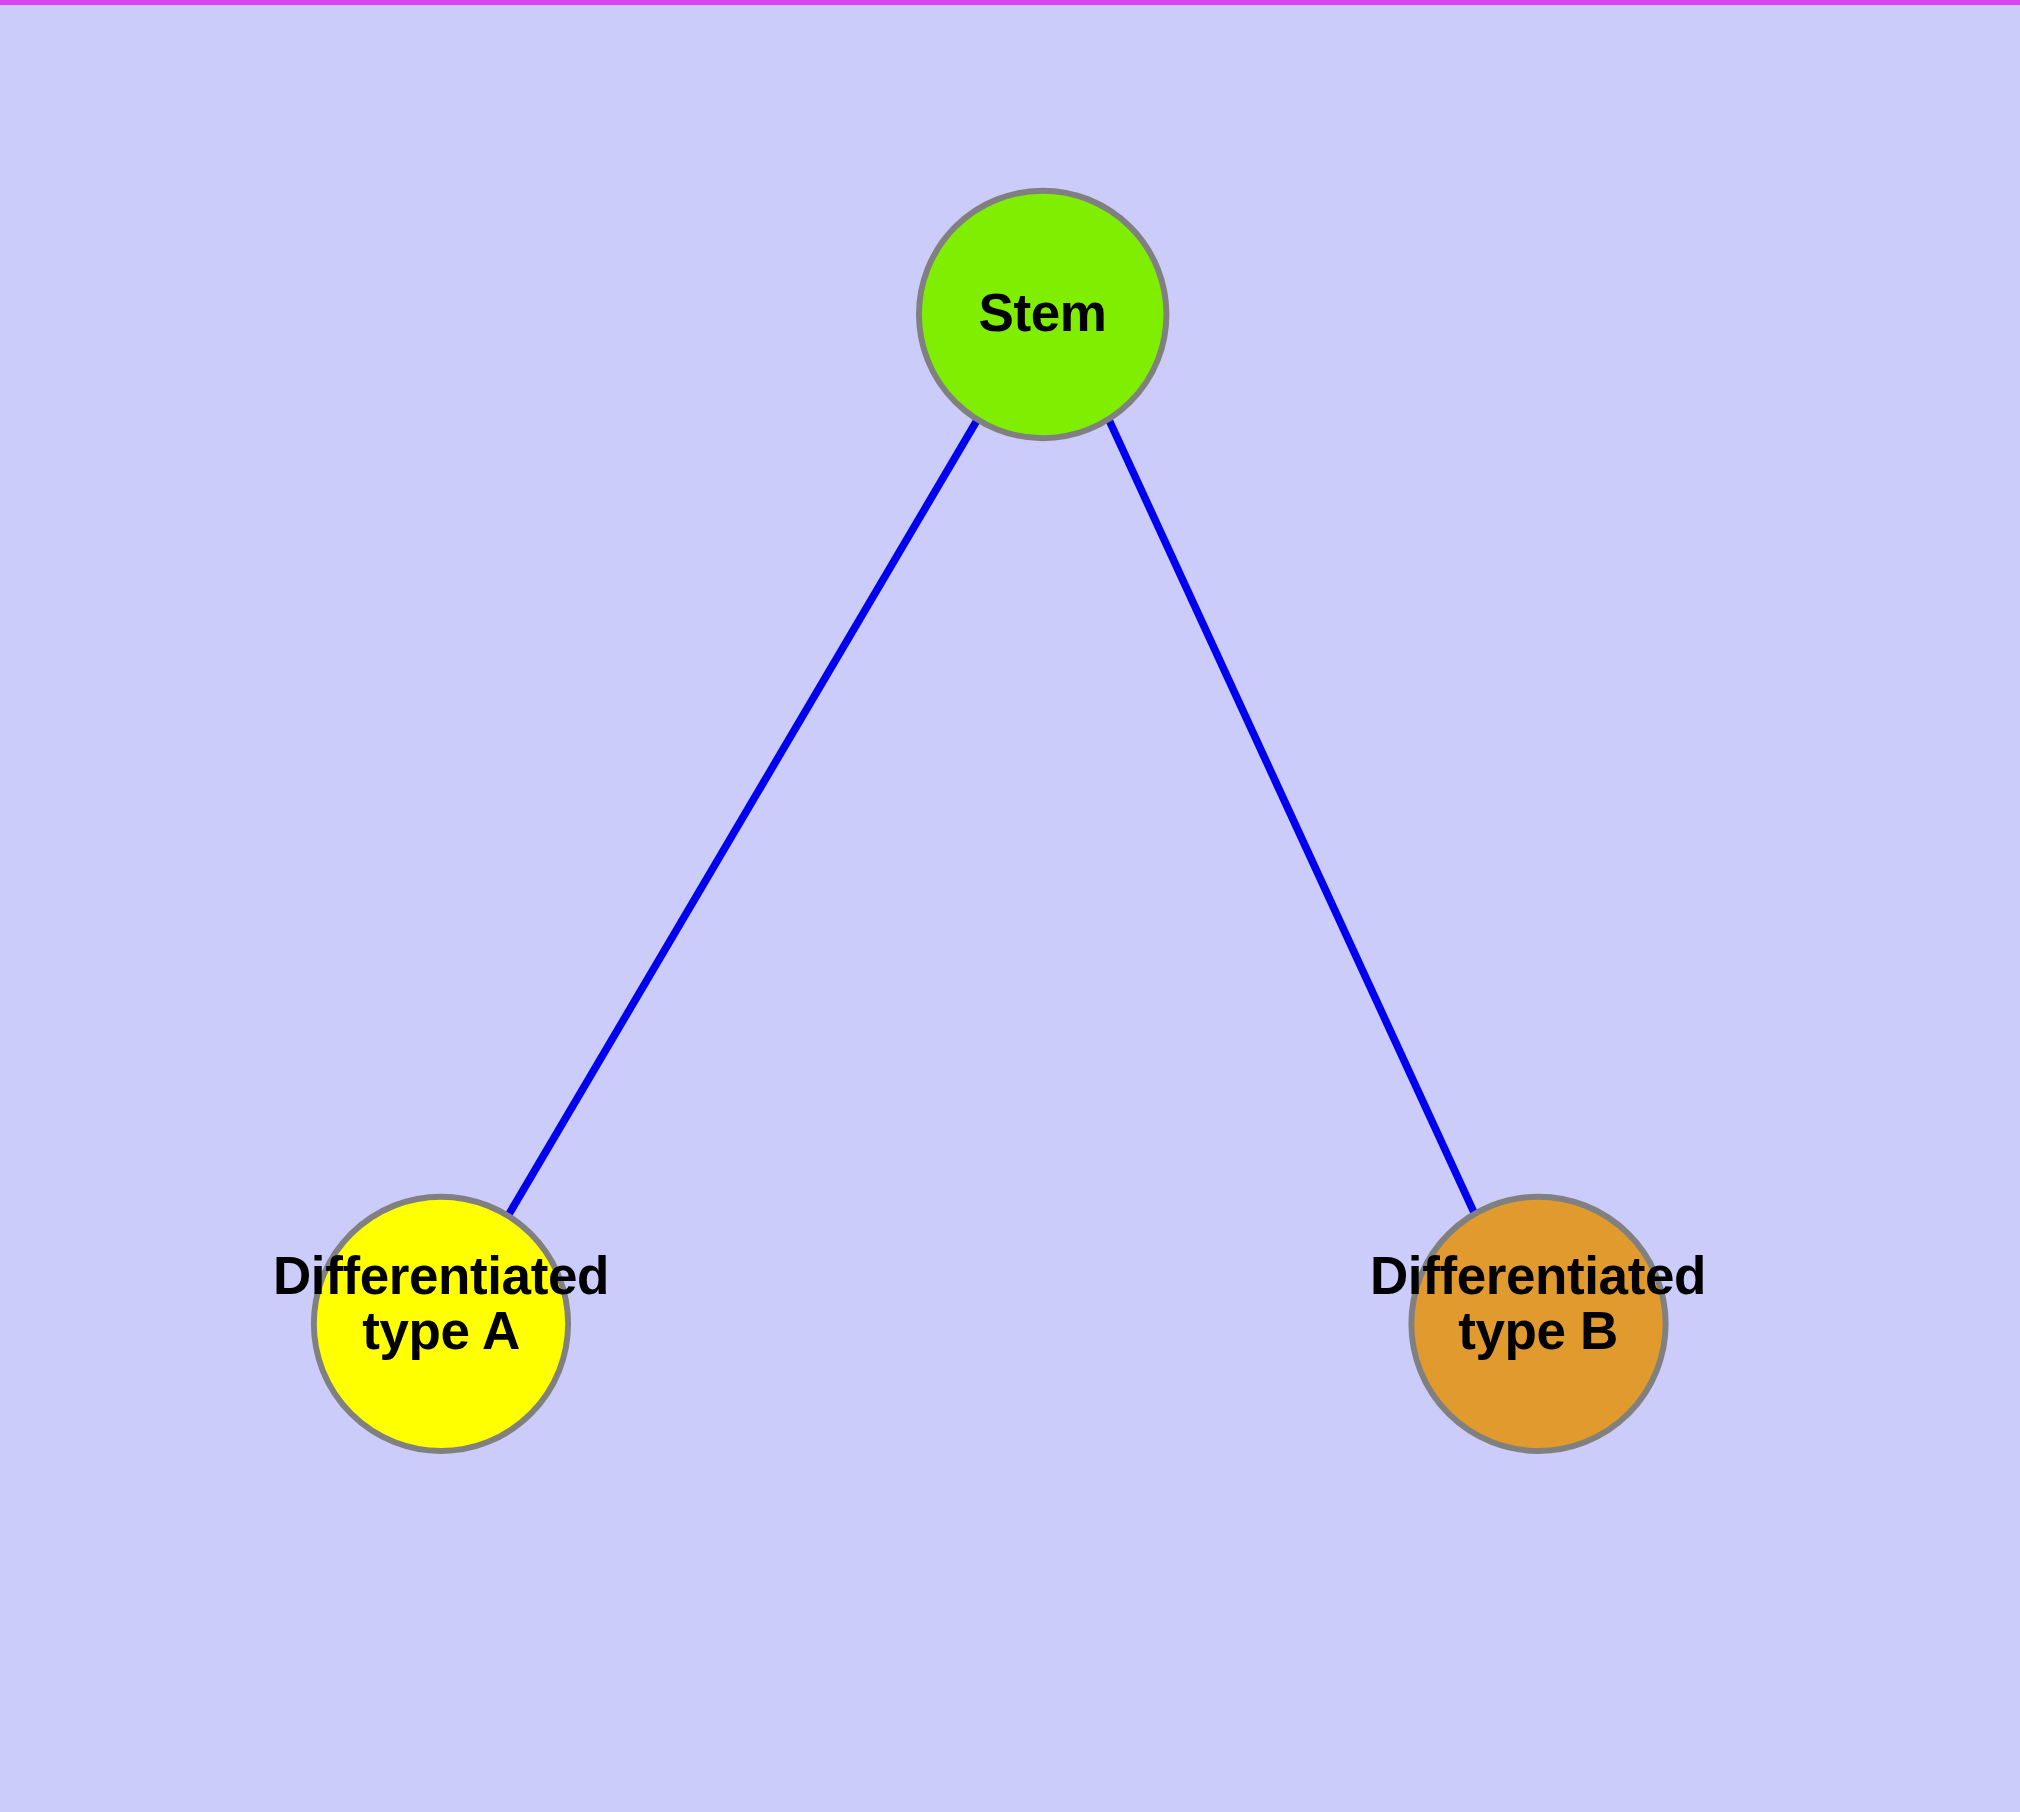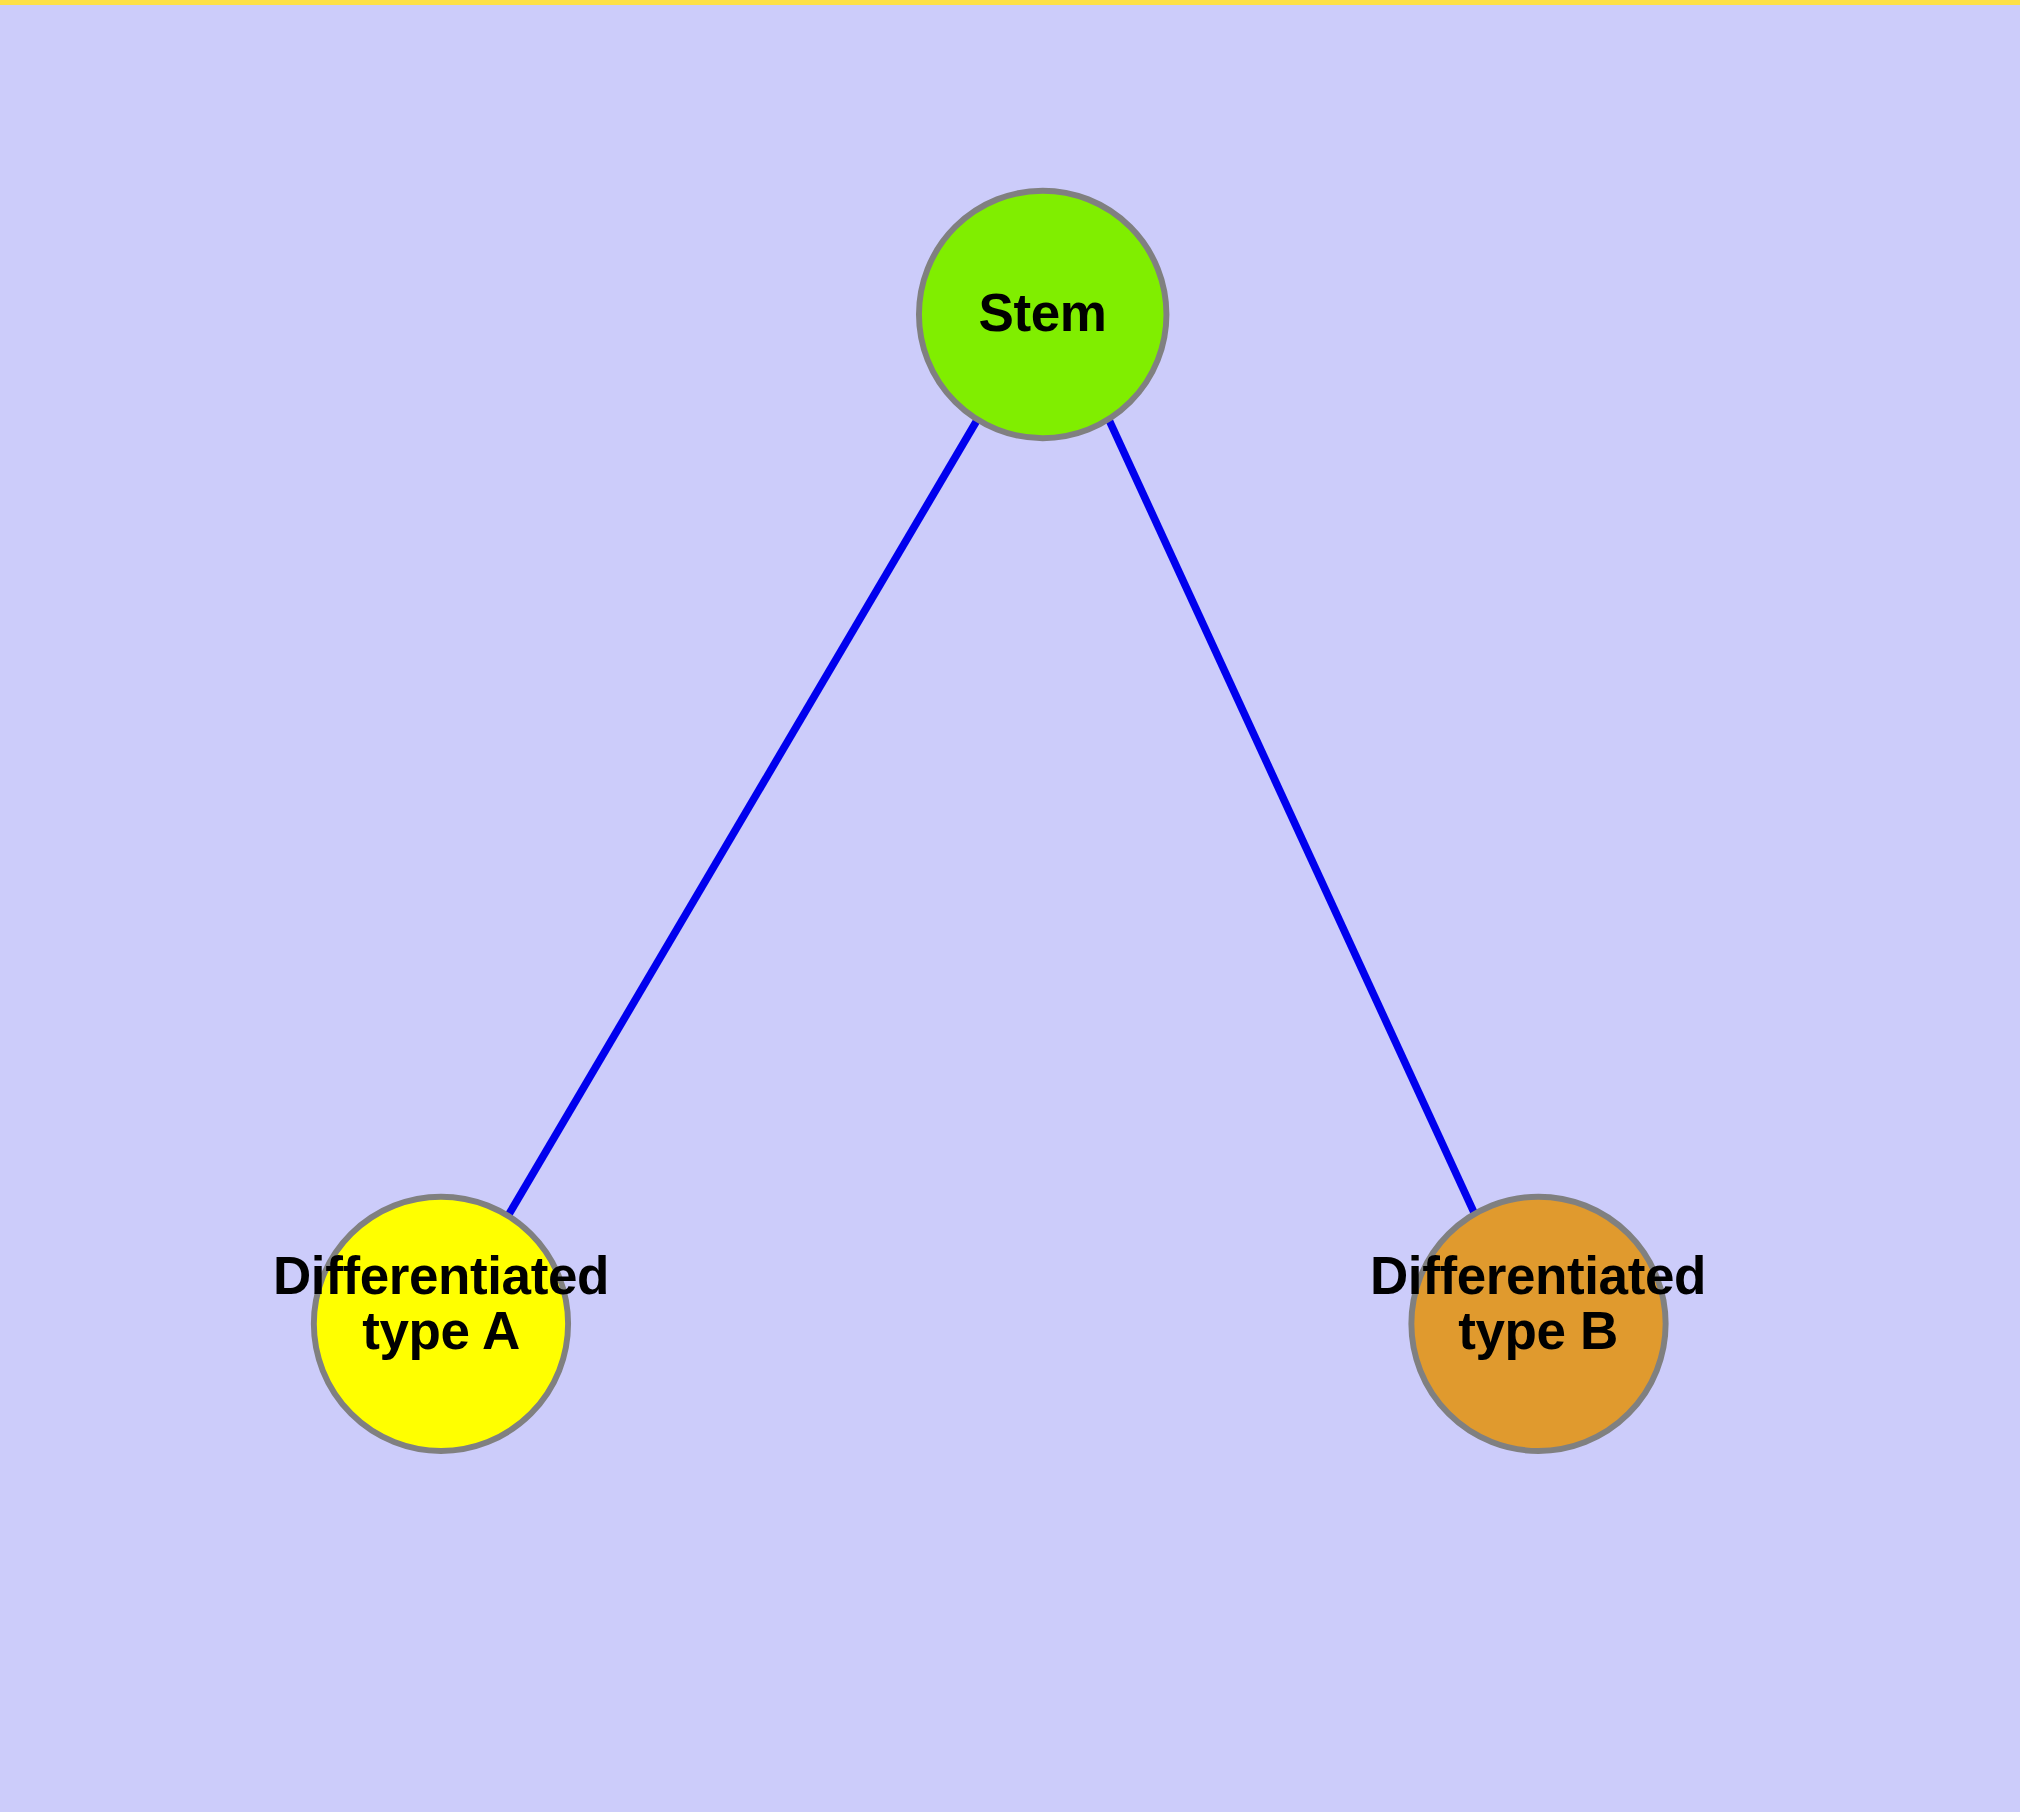--- a/index.html
+++ b/index.html
@@ -6,21 +6,21 @@
   html, body {
     margin: 0;
     padding: 0;
     background: #ffffff;
   }
   #canvas {
     position: relative;
     width: 2021px;
     height: 1812px;
     overflow: hidden;
-    background: #fde047;
+    background: #d946ef;
     font-family: "Liberation Sans", "DejaVu Sans", sans-serif;
   }
   #plot-area {
     position: absolute;
     left: 0;
     top: 5.1px;
     width: 2021px;
     height: 1807px;
     background: #ccccfa;
   }

